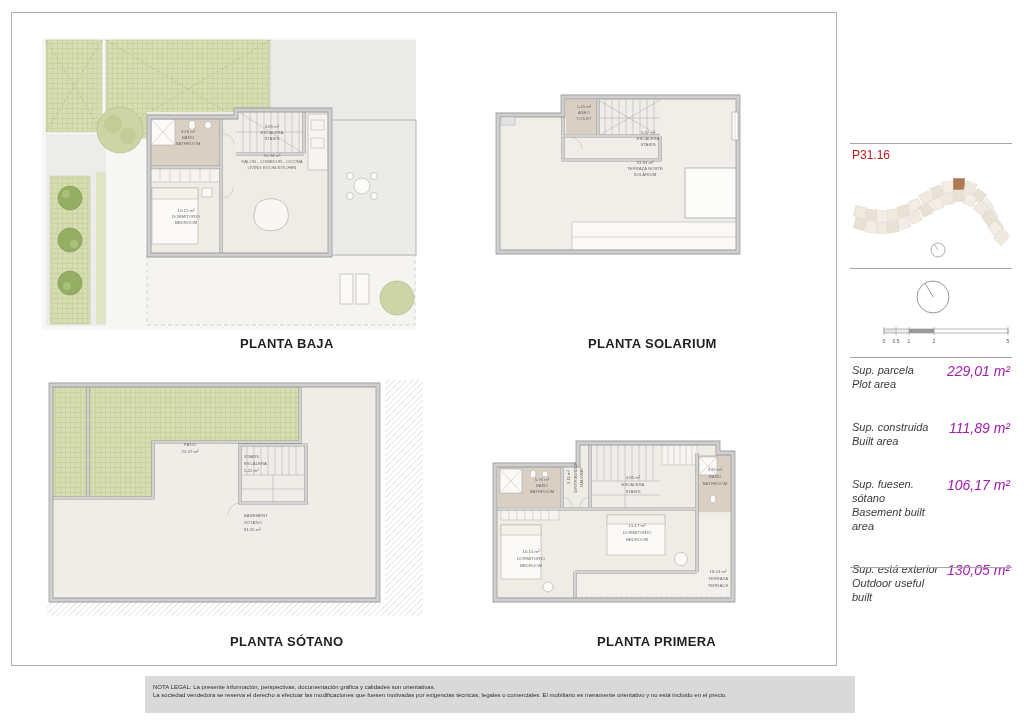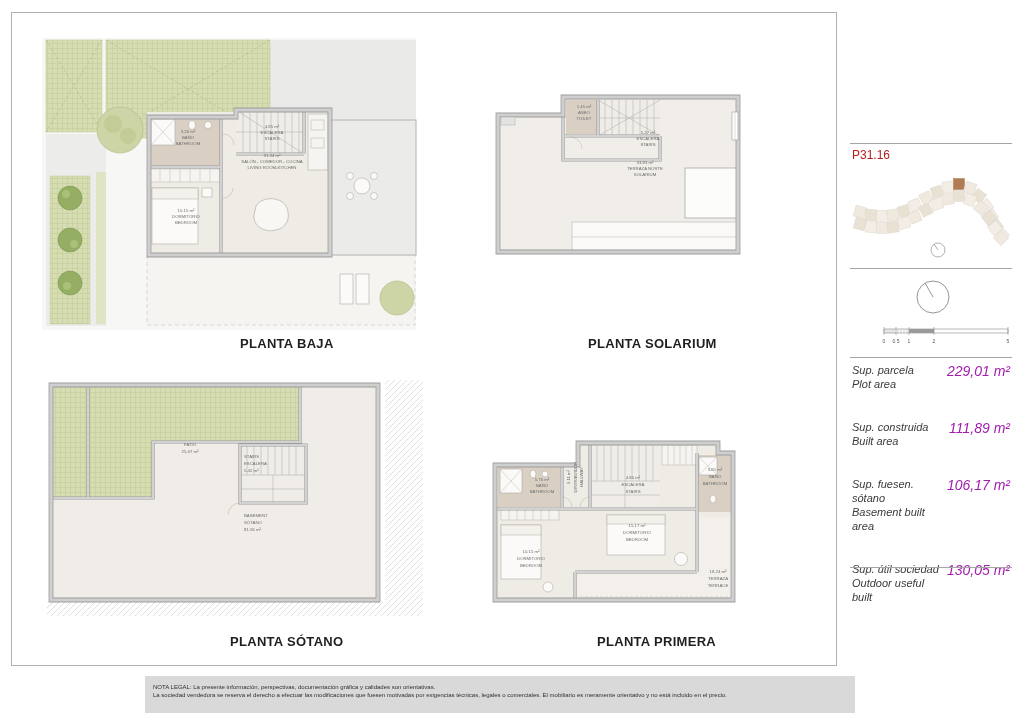--- a/index.html
+++ b/index.html
@@ -339,21 +339,21 @@
   </div>
   <div class="area-row">
     <div class="area-labels">
       <div>Sup. fuesen. sótano</div>
       <div>Basement built area</div>
     </div>
     <div class="area-value">106,17 m²</div>
   </div>
   <div class="area-row">
     <div class="area-labels">
-      <div>Sup. útil sociedad</div>
+      <div>Sup. está exterior</div>
       <div>Outdoor useful built</div>
     </div>
     <div class="area-value">130,05 m²</div>
   </div>
 </div>
 
 <div class="side-sep" style="top:567px"></div>
 
 <div class="legal">
   <div>NOTA LEGAL: La presente información, perspectivas, documentación gráfica y calidades son orientativas.</div>

